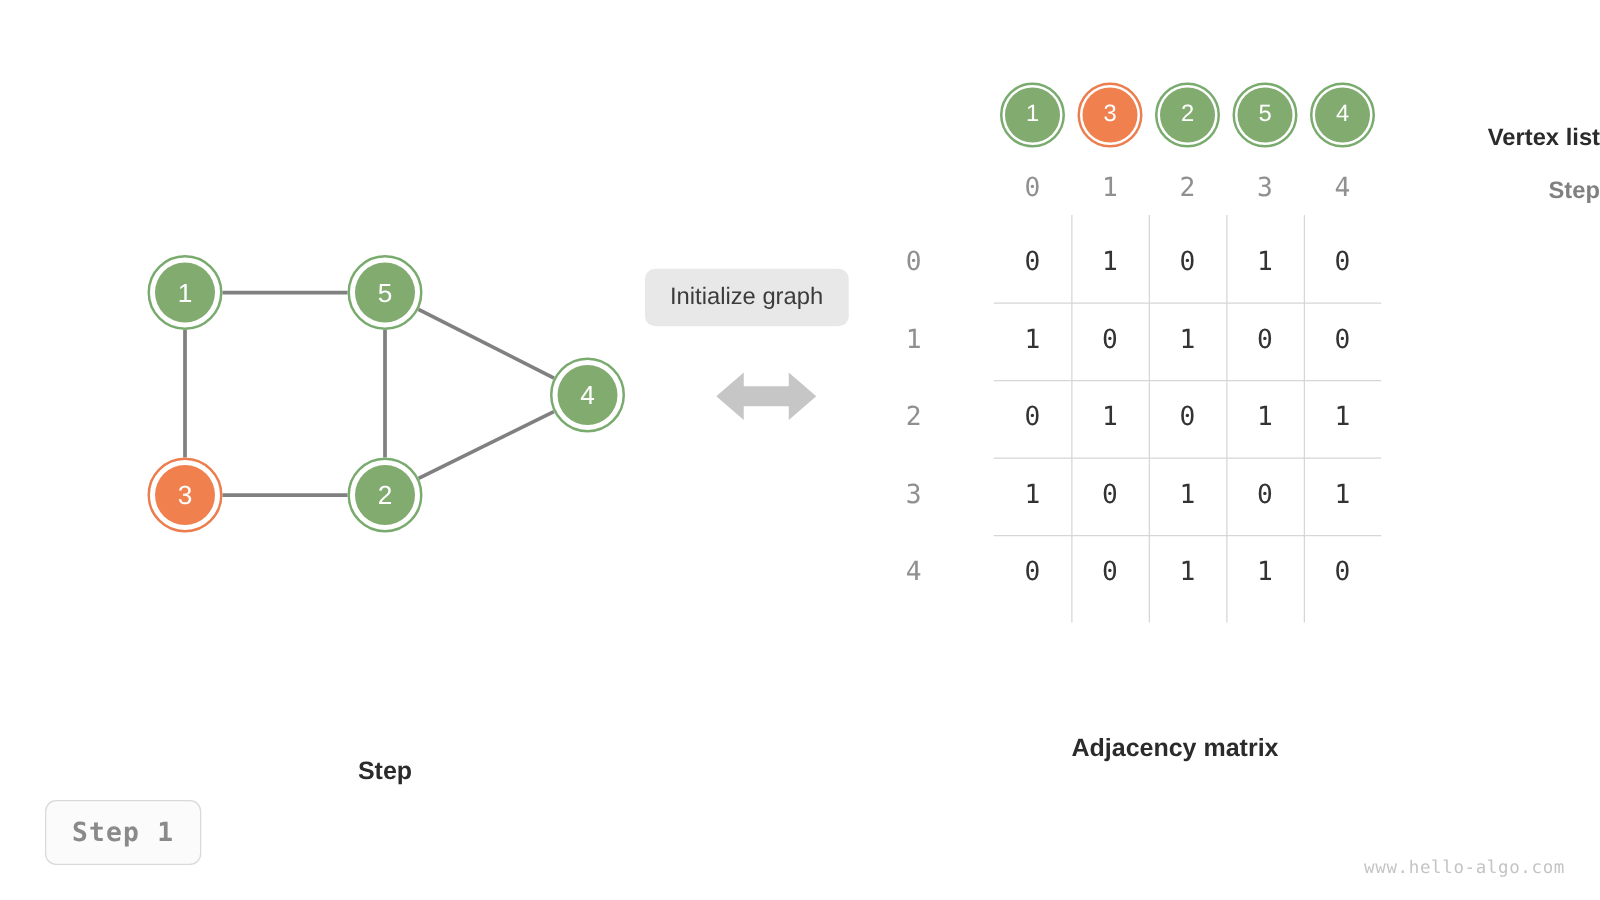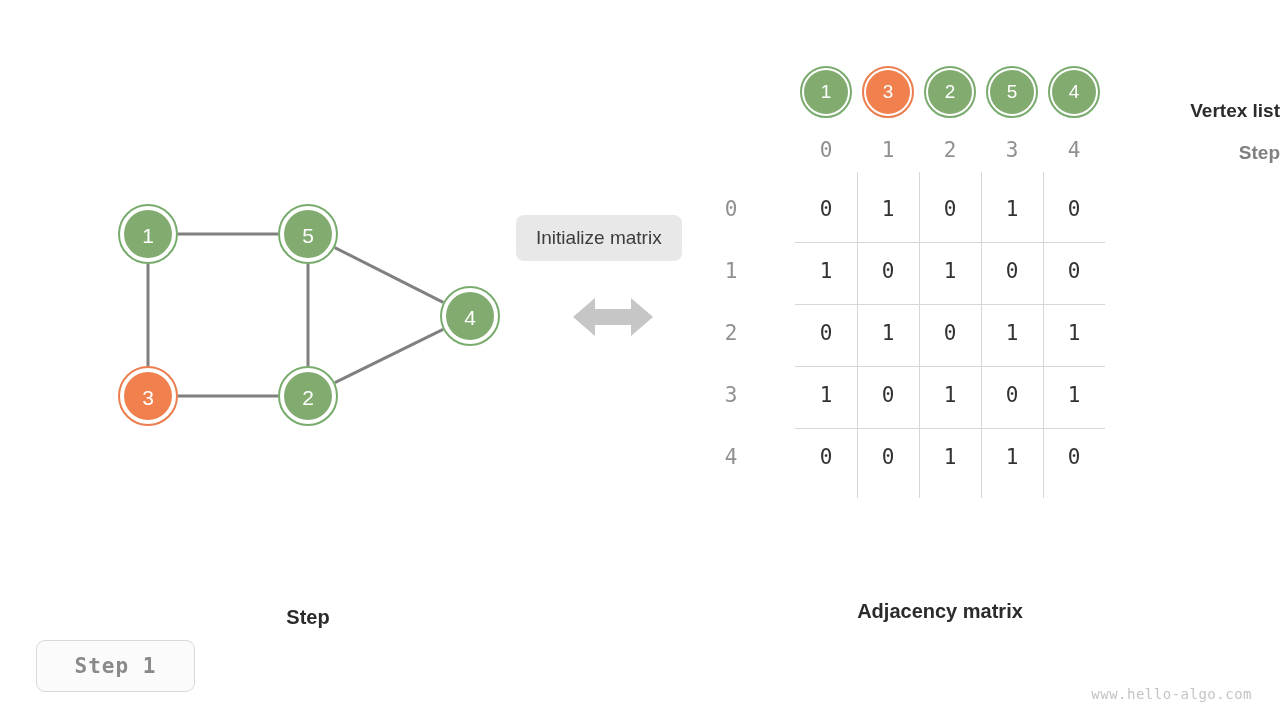--- a/index.html
+++ b/index.html
@@ -172,30 +172,30 @@
     color: #2b2b2b;
     text-align: center;
   }
   #caption-graph {
     left: 188px;
     top: 606px;
     width: 240px;
   }
   #caption-matrix {
     left: 820px;
-    top: 600px;
+    top: 588px;
     width: 240px;
   }
 
   
   #step-badge {
     position: absolute;
     left: 36px;
     top: 640px;
-    width: 159px;
+    width: 125px;
     height: 52px;
     box-sizing: border-box;
     border: 1px solid #d9d9d9;
     border-radius: 9px;
     background: #fbfbfb;
     display: flex;
     align-items: center;
     justify-content: center;
     font-family: "DejaVu Sans Mono", monospace;
     font-size: 21px;
@@ -253,21 +253,21 @@
           </g>
           <g>
             <circle cx="308" cy="396" r="29" fill="none" stroke="#79ab6e" stroke-width="2"></circle>
             <circle cx="308" cy="396" r="24" fill="#81ab6f"></circle>
             <text x="308" y="397" class="node-label">2</text>
           </g>
         </g>
     </svg>
   </div>
 
-  <div id="transform-box">Initialize matrix</div>
+  <div id="transform-box">Initialize graph</div>
   <div id="transform-arrow">
     <svg width="80" height="46" viewBox="0 0 80 46">
       <polygon points="0,23 22,4 22,15 58,15 58,4 80,23 58,42 58,31 22,31 22,42" fill="#c6c6c6"></polygon>
     </svg>
   </div>
 
   <div id="matrix-panel">
     <div class="side-label" id="vertex-list-label">Vertex list</div>
     <div class="side-label" id="index-label">Step</div>
 

